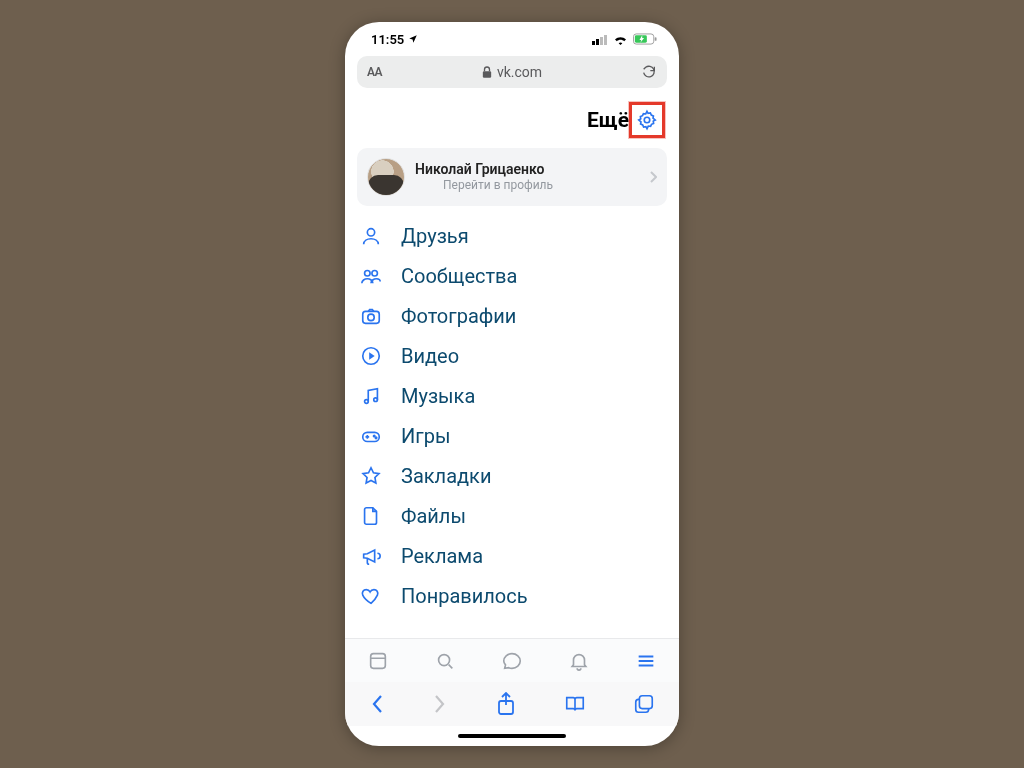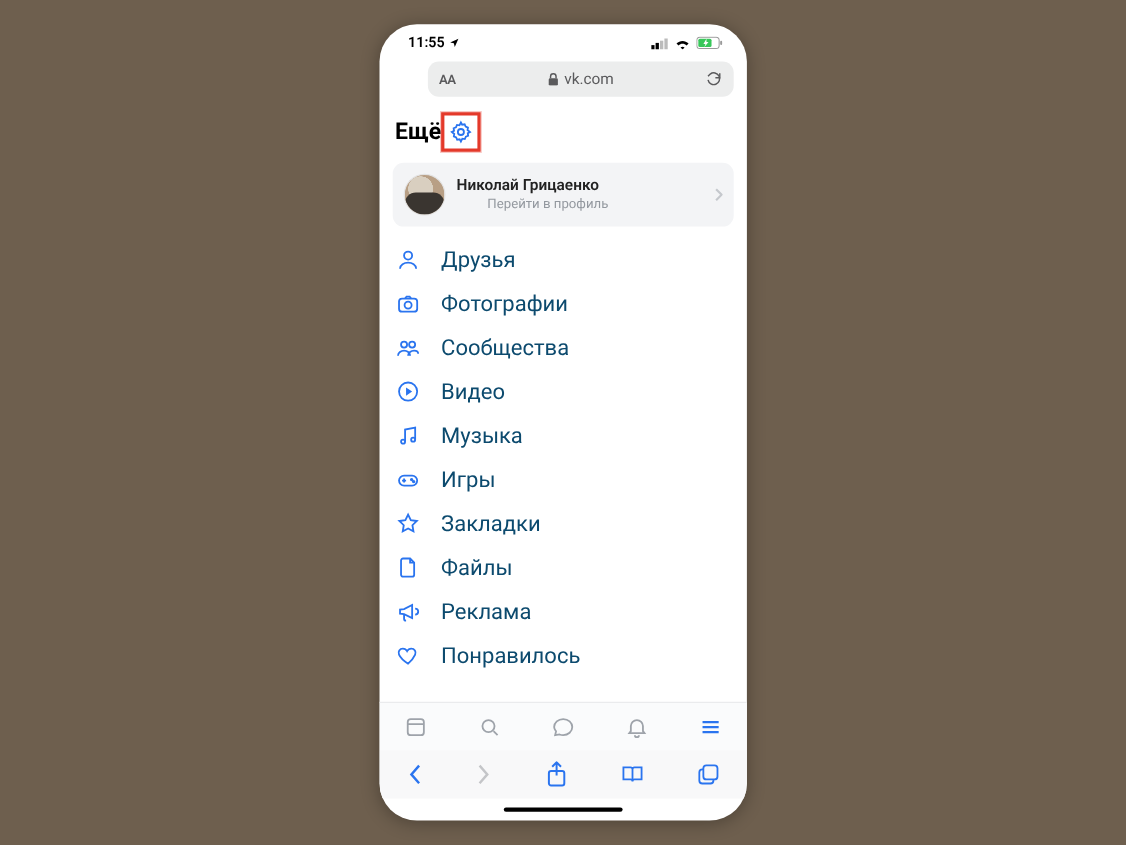--- a/index.html
+++ b/index.html
@@ -37,21 +37,20 @@
   .status-left { display:flex; align-items:center; gap:4px; }
   .status-right { display:flex; align-items:center; gap:5px; }
   .status-right svg { display:block; }
 
   
   .url-bar {
     padding: 0 12px 8px 12px;
     display:flex;
     gap:10px;
     align-items:center;
-    margin-left:32px;
   }
   .url-pill {
     flex:1;
     height: 32px;
     background:#eceded;
     border-radius:10px;
     display:flex;
     align-items:center;
     justify-content:center;
     gap:6px;
@@ -70,21 +69,21 @@
     position:absolute;
     right:10px;
   }
   .url-center { display:flex; align-items:center; gap:5px;justify-content:space-between; }
 
   
   .page-header {
     padding: 6px 14px 8px 14px;
     display:flex;
     align-items:center;
-    justify-content:flex-start;
+    justify-content:flex-end;
   }
   .page-title {
     font-size:21px;
     font-weight:700;
   }
   .settings-wrap {
     width:36px;
     height:36px;
     display:flex;
     align-items:center;
@@ -266,37 +265,37 @@
             <circle cx="12" cy="8" r="4"></circle>
             <path d="M4 21c0-4 4-6 8-6s8 2 8 6"></path>
           </svg>
       </span>
       <span>Друзья</span>
     </div>
 
     <div class="item">
       <span class="ico">
         <svg width="22" height="22" viewBox="0 0 24 24" fill="none" stroke="#2a74ef" stroke-width="1.8">
+            <circle cx="8" cy="9" r="3"></circle>
+            <circle cx="16" cy="9" r="3"></circle>
+            <path d="M2 20c0-3 3-5 6-5s6 2 6 5M12 20c0-3 3-5 6-5s4 1 4 3"></path>
+          </svg>
+      </span>
+      <span>Сообщества</span>
+    </div>
+
+    <div class="item">
+      <span class="ico">
+        <svg width="22" height="22" viewBox="0 0 24 24" fill="none" stroke="#2a74ef" stroke-width="1.8">
             <rect x="3" y="7" width="18" height="13" rx="3"></rect>
             <circle cx="12" cy="13.5" r="3.5"></circle>
             <path d="M9 7l1.5-2h3L15 7"></path>
           </svg>
       </span>
       <span>Фотографии</span>
-    </div>
-
-    <div class="item">
-      <span class="ico">
-        <svg width="22" height="22" viewBox="0 0 24 24" fill="none" stroke="#2a74ef" stroke-width="1.8">
-            <circle cx="8" cy="9" r="3"></circle>
-            <circle cx="16" cy="9" r="3"></circle>
-            <path d="M2 20c0-3 3-5 6-5s6 2 6 5M12 20c0-3 3-5 6-5s4 1 4 3"></path>
-          </svg>
-      </span>
-      <span>Сообщества</span>
     </div>
 
     <div class="item">
       <span class="ico">
         <svg width="22" height="22" viewBox="0 0 24 24" fill="none" stroke="#2a74ef" stroke-width="1.8">
             <circle cx="12" cy="12" r="9"></circle>
             <path d="M10 8l6 4-6 4z" fill="#2a74ef" stroke="none"></path>
           </svg>
       </span>
       <span>Видео</span>

